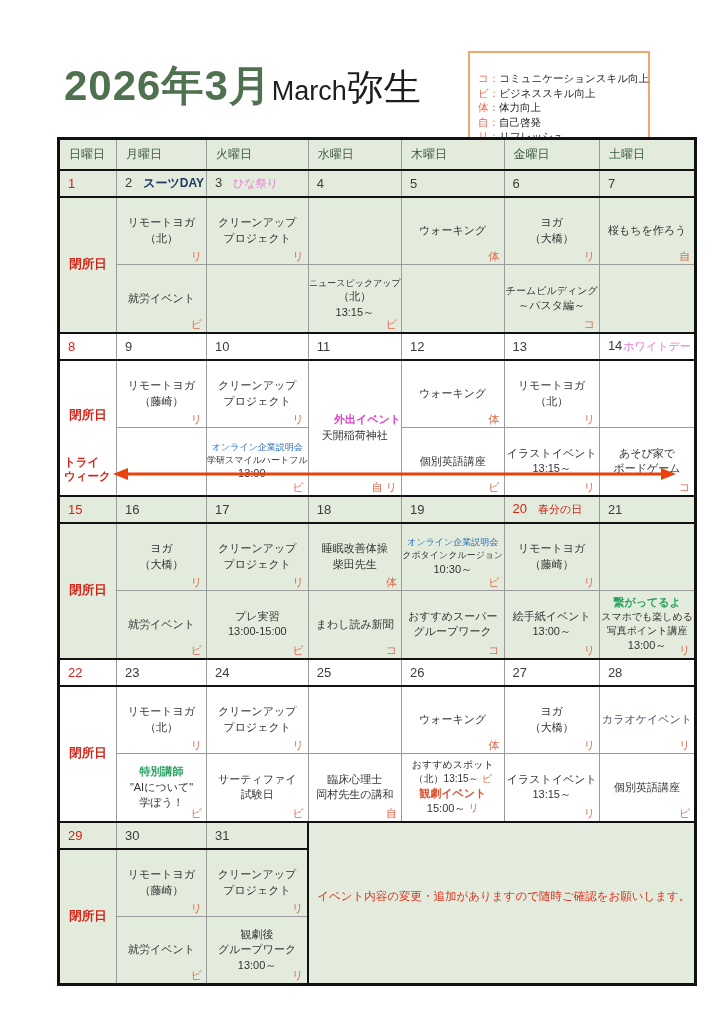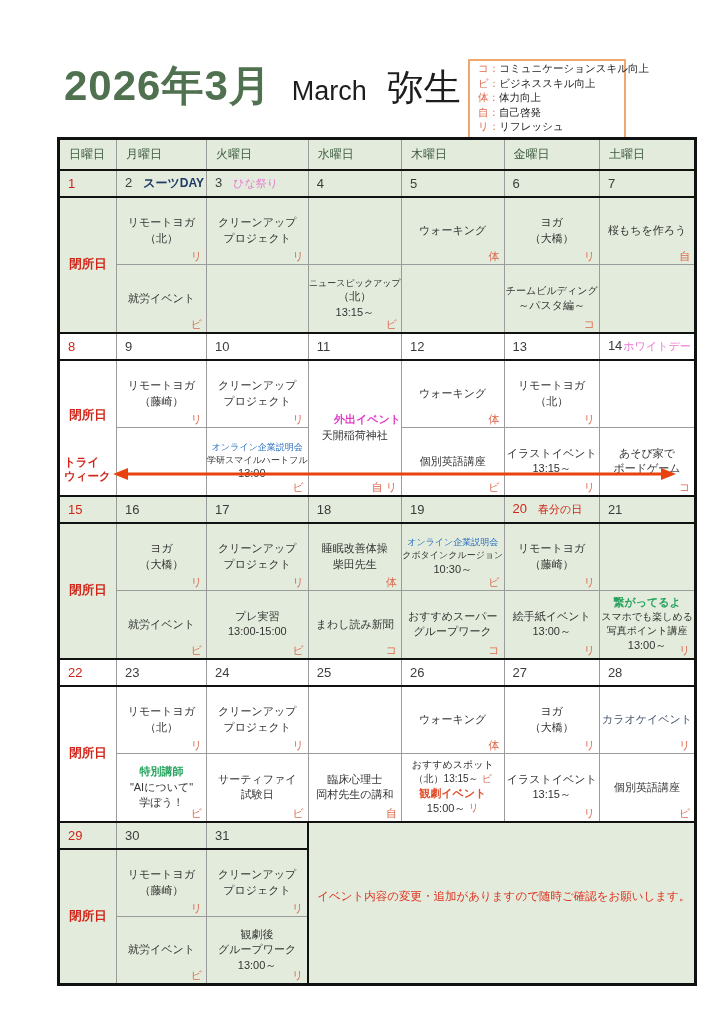--- a/index.html
+++ b/index.html
@@ -1,27 +1,27 @@
 <!DOCTYPE html>
 <html style="--red: #d02418; --tag: #dd6a50; --navy: #1f3864; --pink: #ea7ad2; --magenta: #e23fc6; --blue: #2a6fc0; --green: #27a35f; --slate: #44546a; --orangered: #e04f2d; --arrow: #e8430f; --title_green: #50714f; --header_green: #3e5c40; --cell_green: #e3ecdc; --legend_border: #efa76e; --grid: #9b9b9b; --border_dark: #111111; --text: #333333; --note_red: #e0301e;"><head>
 <meta charset="utf-8">
 <style>
   html,body{margin:0;padding:0;background:#fff;}
   body{font-family:"Liberation Sans","DejaVu Sans",sans-serif;}
   .page{position:relative;width:724px;height:1024px;background:#fff;overflow:hidden;}
 
   
-  .title{position:absolute;left:64px;top:58px;display:flex;align-items:baseline;gap:20px;white-space:nowrap;}
+  .title{position:absolute;left:64px;top:58px;display:flex;align-items:baseline;white-space:nowrap;}
   .title .ym{font-size:42px;font-weight:bold;color:var(--title_green);letter-spacing:1px;}
   .title .en{font-size:27px;color:#1d1d1d;}
   .title .jp{font-size:37px;color:#1d1d1d;}
 
   
-  .legend{position:absolute;left:468px;top:59px;width:158px;border:2px solid var(--legend_border);
-          padding:0 8px 5px 8px;box-sizing:border-box;background:#fff;}
+  .legend{position:absolute;left:468px;top:51px;width:182px;border:2px solid var(--legend_border);
+          padding:18px 8px 5px 8px;box-sizing:border-box;background:#fff;}
   .legend-row{font-size:10.5px;line-height:14.5px;color:#222;white-space:nowrap;}
   .legend-tag{color:var(--tag);}
 
   
   table.cal{position:absolute;left:57px;top:137px;border-collapse:collapse;table-layout:fixed;
             border:3px solid var(--border_dark);}
   .cal th,.cal td{border:1px solid var(--grid);padding:0;box-sizing:border-box;}
   .cal th{height:31px;background:var(--cell_green);color:var(--header_green);font-size:12px;
           font-weight:normal;text-align:left;padding-left:9px;vertical-align:middle;}
   tr.dates td{height:27px;border-top:2px solid var(--border_dark);border-bottom:2px solid var(--border_dark);

